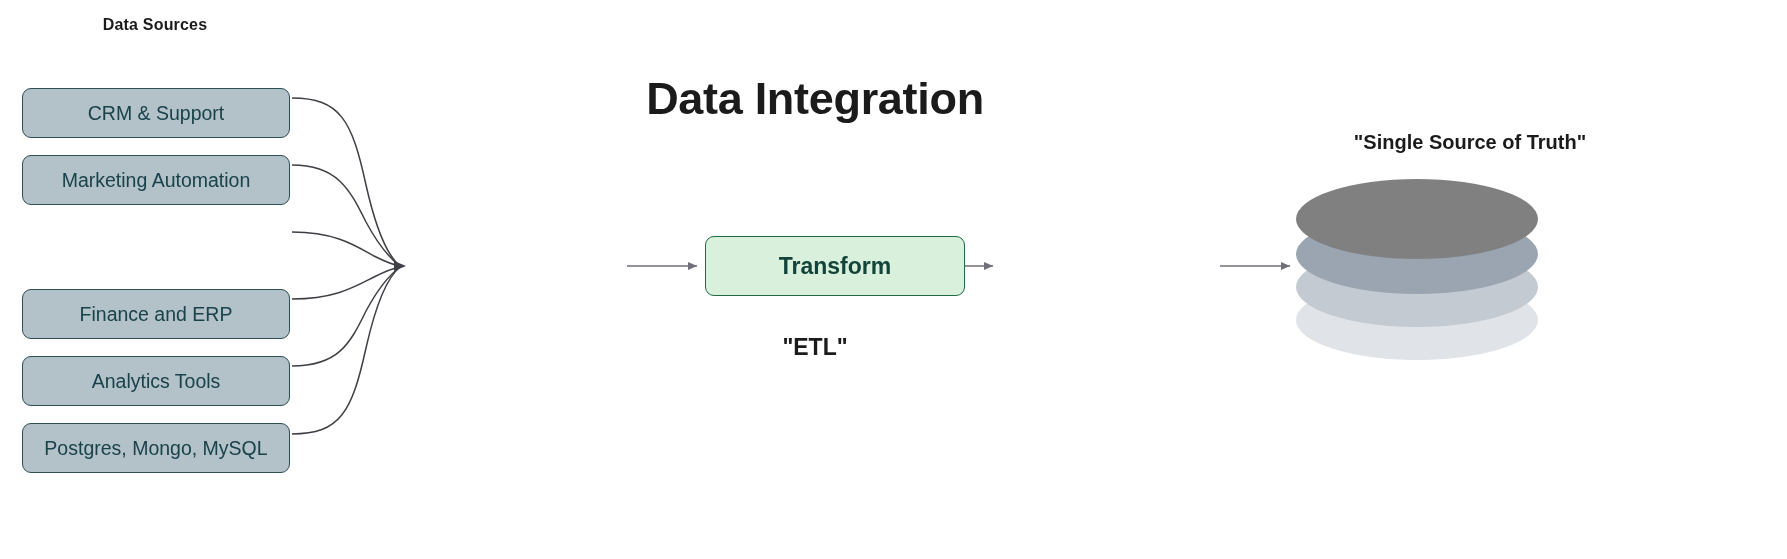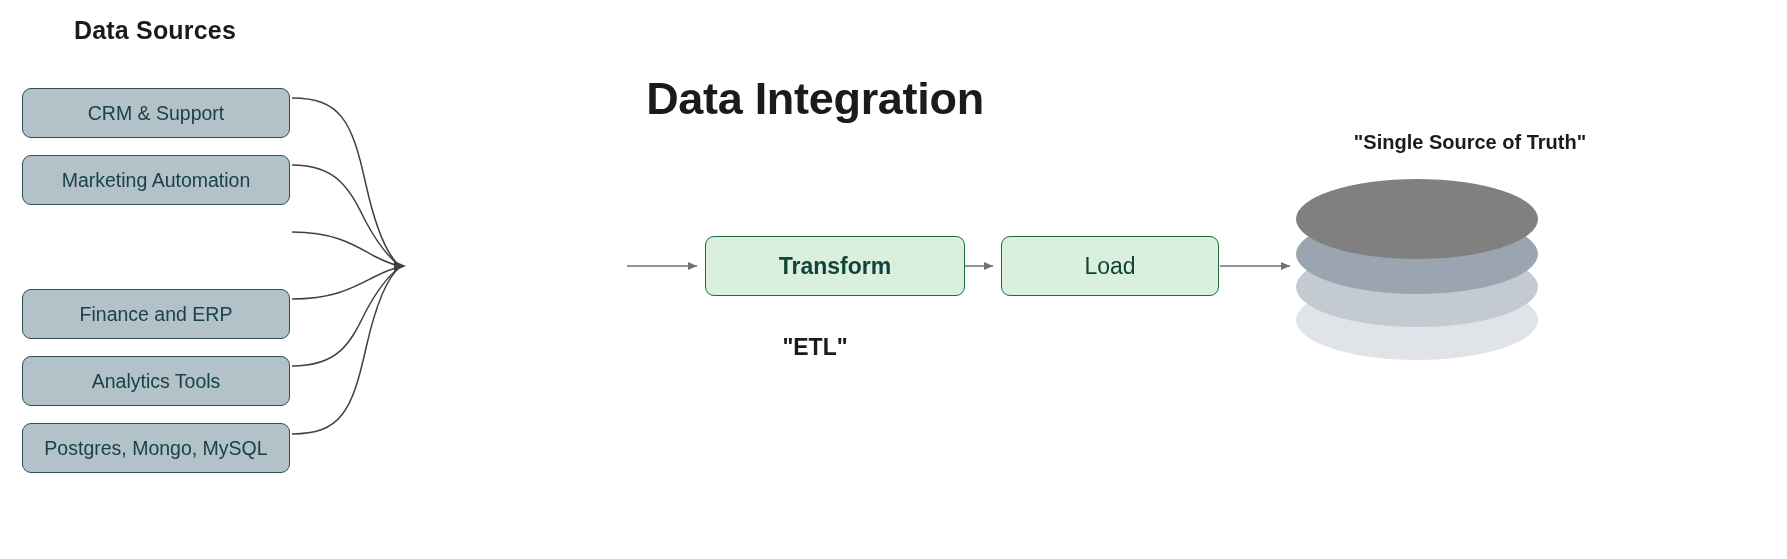--- a/index.html
+++ b/index.html
@@ -23,21 +23,21 @@
   .heading {
     position: absolute;
     font-weight: bold;
     color: #1b1b1b;
     white-space: nowrap;
   }
   #data-sources-title {
     left: 0; top: 16px;
     width: 310px;
     text-align: center;
-    font-size: 25px;
+    font-size: 16px;
     letter-spacing: .2px;
   }
   #diagram-title {
     left: 460px; top: 73px;
     width: 710px;
     text-align: center;
     font-size: 45px;
     letter-spacing: -.3px;
   }
   #etl-label {
@@ -168,23 +168,20 @@
   <div class="source-box" style="top:342px">
     <span>Analytics Tools</span>
   </div>
   <div class="source-box" style="top:409px">
     <span>Postgres, Mongo, MySQL</span>
   </div>
 
   <div class="etl-box" id="etl-box-transform">
     <span>Transform</span>
   </div>
-  <div class="etl-box" id="etl-box-load">
-    <span>Load</span>
-  </div>
 
   <svg id="warehouse" viewBox="0 0 1787 559" xmlns="http://www.w3.org/2000/svg">
     <ellipse cx="1417" cy="320" rx="121" ry="40" fill="#e0e3e7"></ellipse>
     <ellipse cx="1417" cy="287" rx="121" ry="40" fill="#c3cad2"></ellipse>
     <ellipse cx="1417" cy="254" rx="121" ry="40" fill="#9aa5b1"></ellipse>
     <ellipse cx="1417" cy="219" rx="121" ry="40" fill="#808080"></ellipse>
   </svg>
 
 </div>
 

